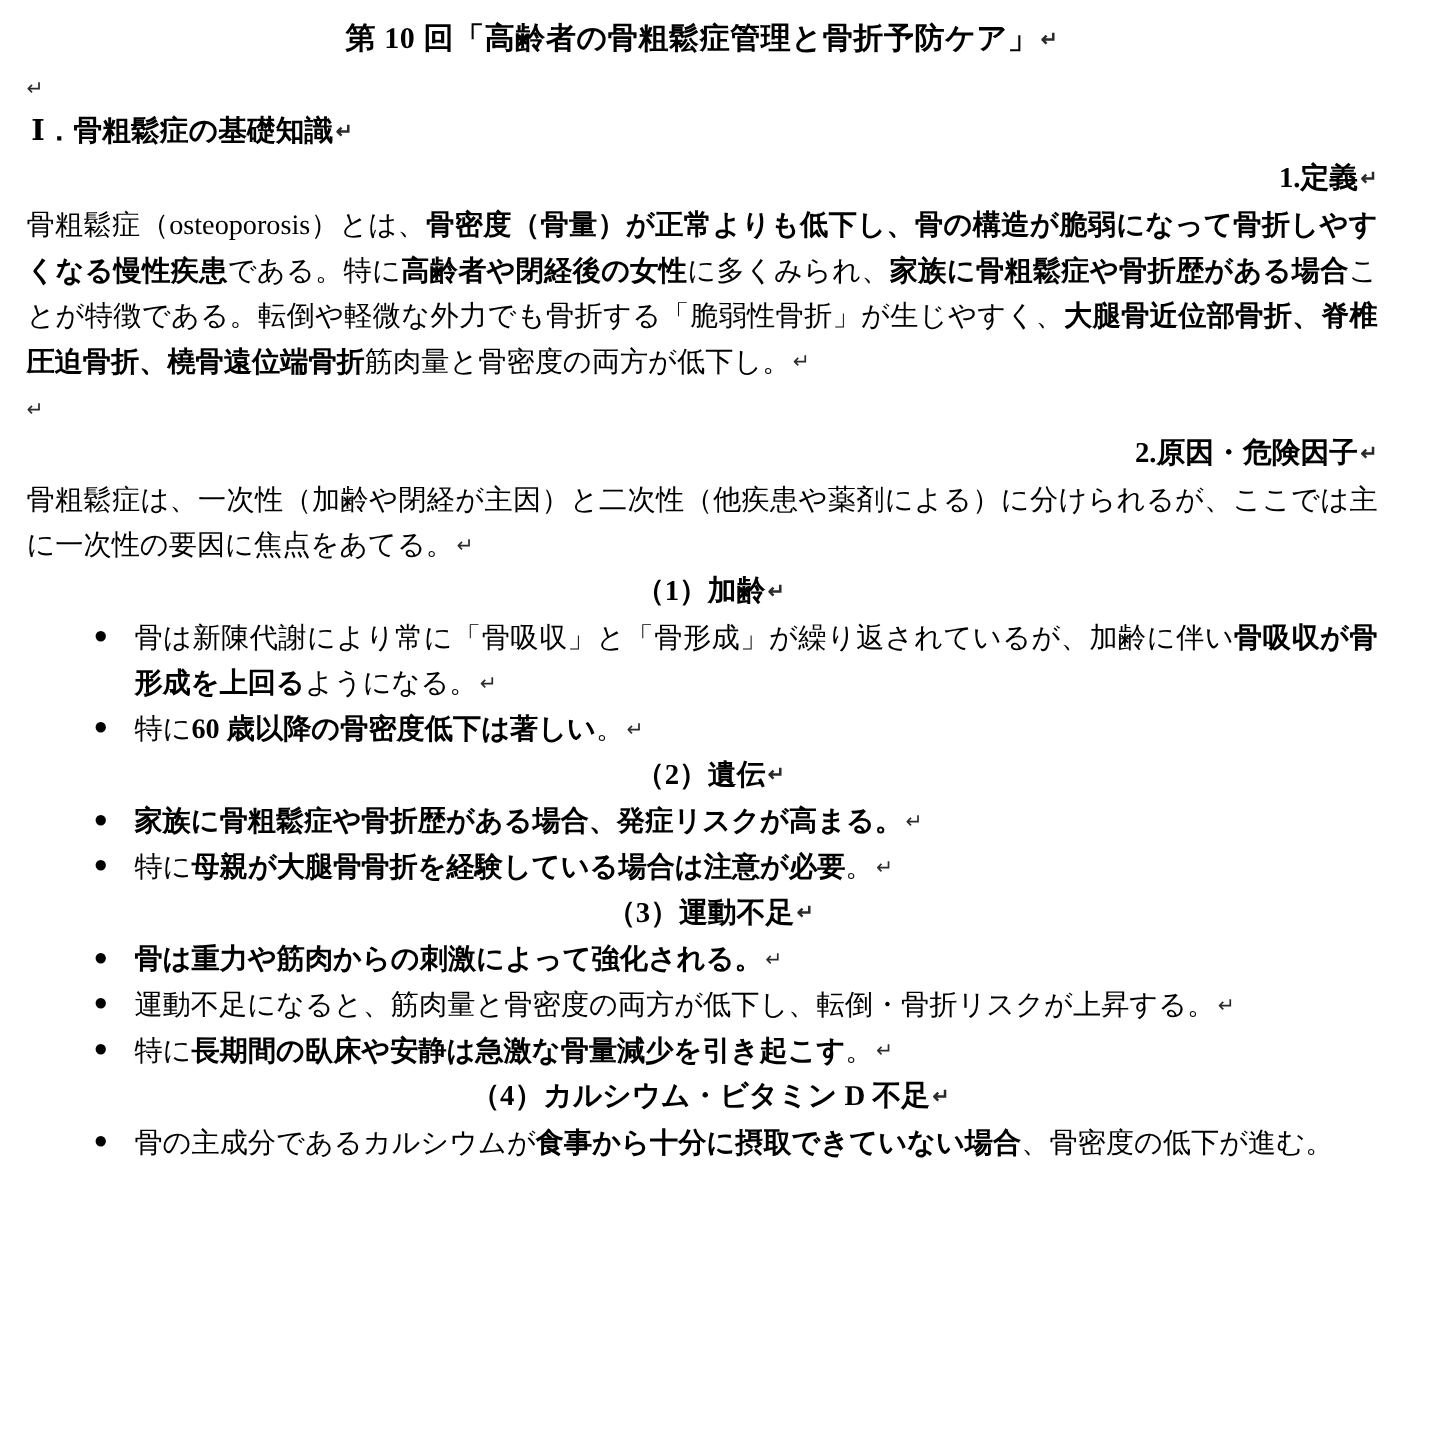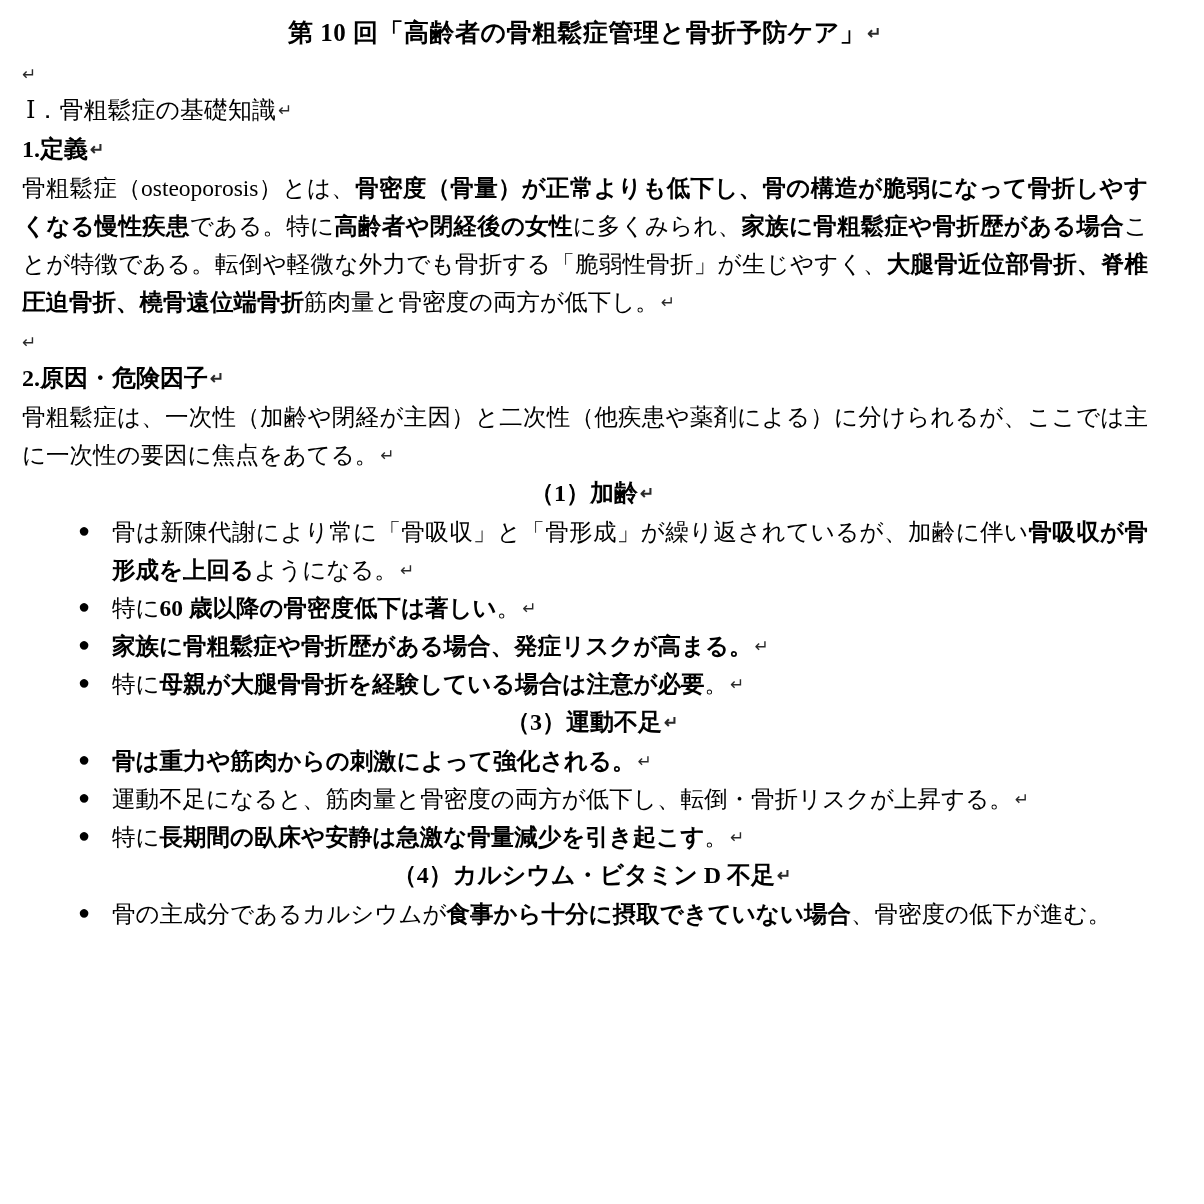--- a/index.html
+++ b/index.html
@@ -35,30 +35,31 @@
     text-justify: inter-ideograph;
   }
   .blank {
     font-size: 23.5px;
     line-height: 1.62;
     margin: 0;
     height: 38px;
   }
   .heading1 {
     font-size: 24px;
-    font-weight: normal;
+    font-weight: bold;
     line-height: 1.62;
     margin: 0;
     padding-left: 4px;
   }
   .heading2 {
     font-size: 24px;
     font-weight: bold;
     line-height: 1.62;
     margin: 0;
+    text-align: right;
   }
   .numbered {
     font-size: 24px;
     line-height: 1.62;
     margin: 0;
     padding-left: 14px;
     font-weight: bold;
     text-align: center;
   }
   .bullet-row {
@@ -137,20 +138,23 @@
   </p>
   <div class="bullet-row">
     <span class="bullet-dot">●</span>
     <span class="bullet-text"><span>骨は新陳代謝により常に「骨吸収」と「骨形成」が繰り返されているが、加齢に伴い</span><span class="b">骨吸収が骨形成を上回る</span><span>ようになる。</span><span class="pilcrow">↵</span></span>
   </div>
   <div class="bullet-row">
     <span class="bullet-dot">●</span>
     <span class="bullet-text"><span>特に</span><span class="b">60 歳以降の骨密度低下は著しい</span><span>。</span><span class="pilcrow">↵</span></span>
   </div>
 
+  <p class="numbered">
+    <span>（2）遺伝</span><span class="pilcrow">↵</span>
+  </p>
   <div class="bullet-row">
     <span class="bullet-dot">●</span>
     <span class="bullet-text"><span></span><span class="b">家族に骨粗鬆症や骨折歴がある場合、発症リスクが高まる。</span><span></span><span class="pilcrow">↵</span></span>
   </div>
   <div class="bullet-row">
     <span class="bullet-dot">●</span>
     <span class="bullet-text"><span>特に</span><span class="b">母親が大腿骨骨折を経験している場合は注意が必要</span><span>。</span><span class="pilcrow">↵</span></span>
   </div>
 
   <p class="numbered">

